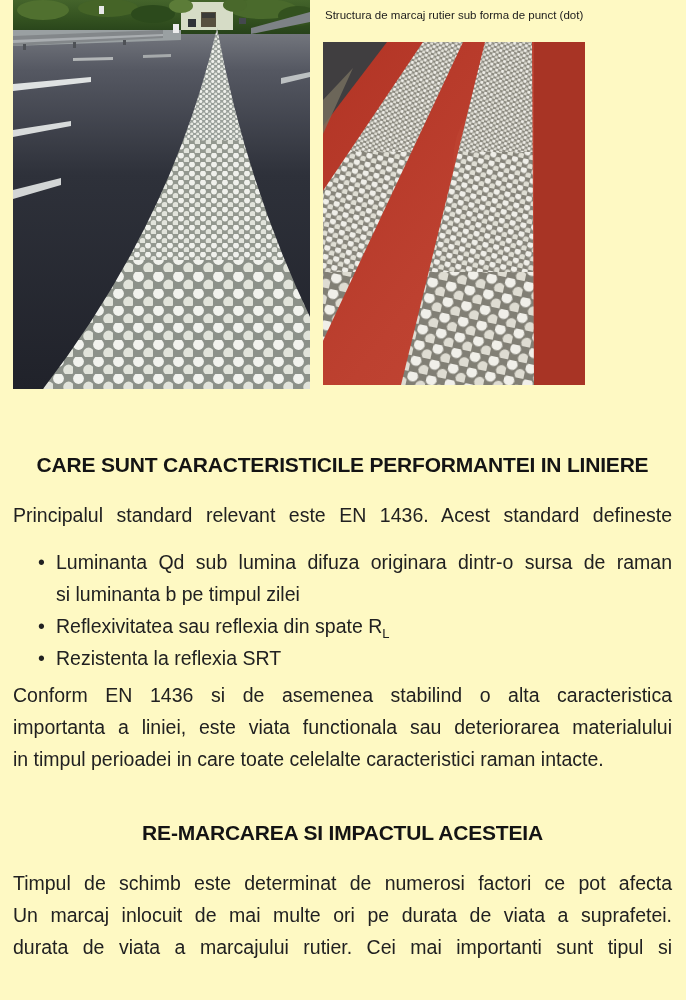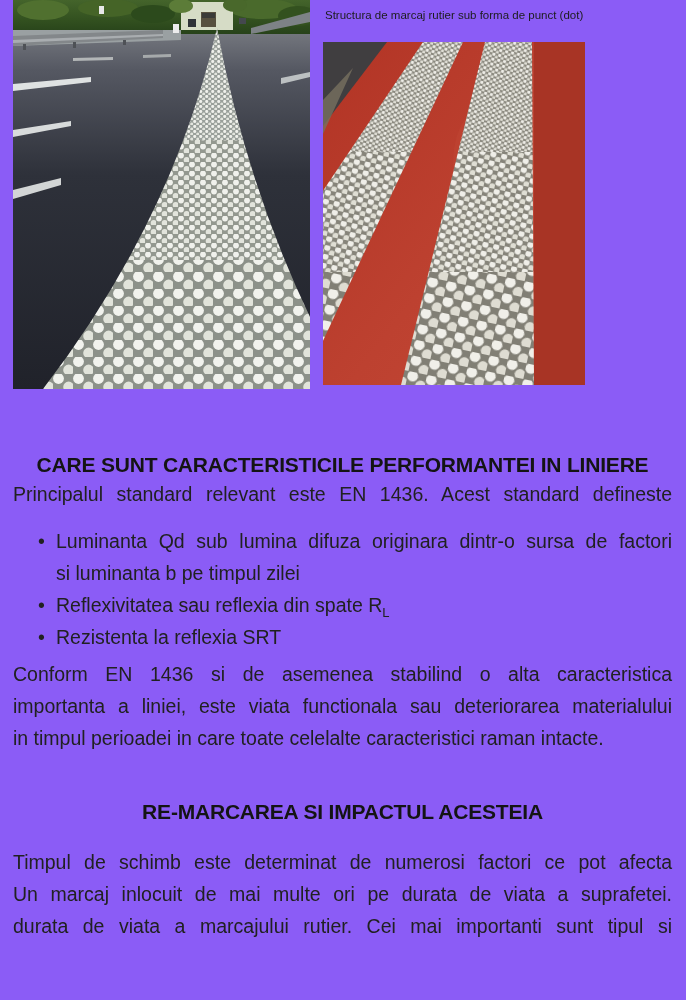--- a/index.html
+++ b/index.html
@@ -1,33 +1,33 @@
 <!DOCTYPE html>
 <html><head>
 <meta charset="utf-8">
 <style>
   html,body { margin:0; padding:0; background:#ffffff; }
   .page {
     position:relative; width:686px; height:1000px; overflow:hidden;
-    background:#8b5cf6; font-family:"Liberation Sans", sans-serif; color:#212121;
+    background:#fef9c3; font-family:"Liberation Sans", sans-serif; color:#212121;
   }
   .figures { position:absolute; top:0; left:0; width:686px; height:390px; }
   .photo-left  { position:absolute; left:13px;  top:0; display:block; }
   .photo-right { position:absolute; left:323px; top:42px; display:block; }
   .fig-caption {
     position:absolute; left:325px; top:8px; width:340px;
     font-size:11.5px; line-height:14px; color:#1c1c1c;
   }
   .content { position:absolute; left:13px; top:452px; width:659px; }
   .head {
     margin:0; font-size:21px; font-weight:bold; line-height:26px;
     letter-spacing:-0.2px; color:#141414; white-space:nowrap;text-align:center;
   }
   .para { margin:0; font-size:19.5px; line-height:32px; }
-  .para-intro   { }
+  .para-intro   { margin-top:21px; }
   .para-closing { margin-top:5px; }
   .para-body2   { margin-top:21px; }
   .head-2 { margin-top:45px; }
   .jline { display:block; text-align:justify; text-align-last:justify; white-space:normal; }
   .nline { display:block; white-space:nowrap; }
   .bullets { margin-top:15px; }
   .bullet-row { display:flex; padding-left:25px; font-size:19.5px; line-height:32px; }
   .bullet-mark { flex:none; width:18px; }
   .bullet-text { flex:1 1 auto; }
   sub.ssub { font-size:13px; line-height:0; }
@@ -185,21 +185,21 @@
     <h1 class="head">CARE SUNT CARACTERISTICILE PERFORMANTEI IN LINIERE</h1>
 
     <p class="para para-intro">
       <span class="jline">Principalul standard relevant este EN 1436. Acest standard defineste</span>
     </p>
 
     <div class="bullets">
       <div class="bullet-row">
         <span class="bullet-mark">•</span>
         <span class="bullet-text">
-          <span class="jline">Luminanta Qd sub lumina difuza originara dintr-o sursa de factori</span>
+          <span class="jline">Luminanta Qd sub lumina difuza originara dintr-o sursa de raman</span>
           <span class="nline">si luminanta b pe timpul zilei</span>
         </span>
       </div>
       <div class="bullet-row">
         <span class="bullet-mark">•</span>
         <span class="bullet-text nline"><span>Reflexivitatea sau reflexia din spate R</span><sub class="ssub">L</sub></span>
       </div>
       <div class="bullet-row">
         <span class="bullet-mark">•</span>
         <span class="bullet-text nline">Rezistenta la reflexia SRT</span>

